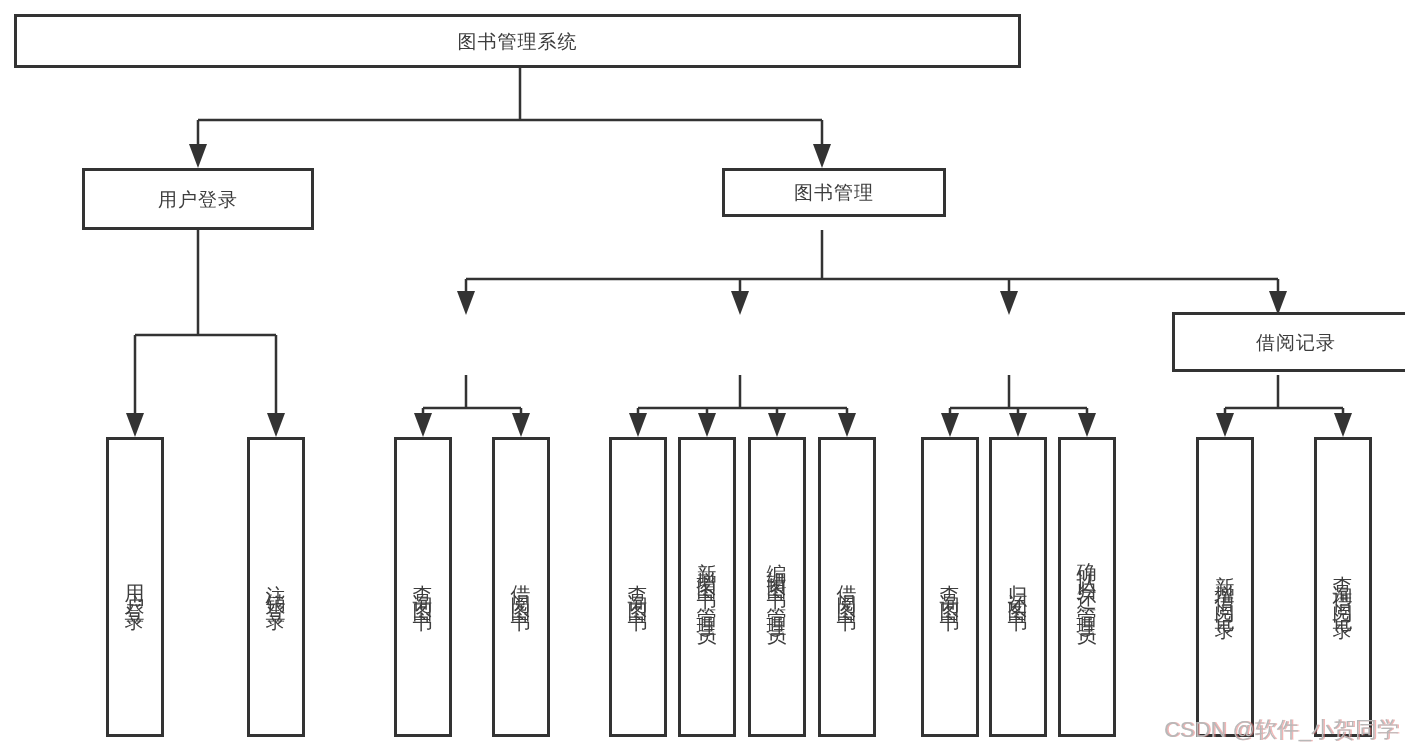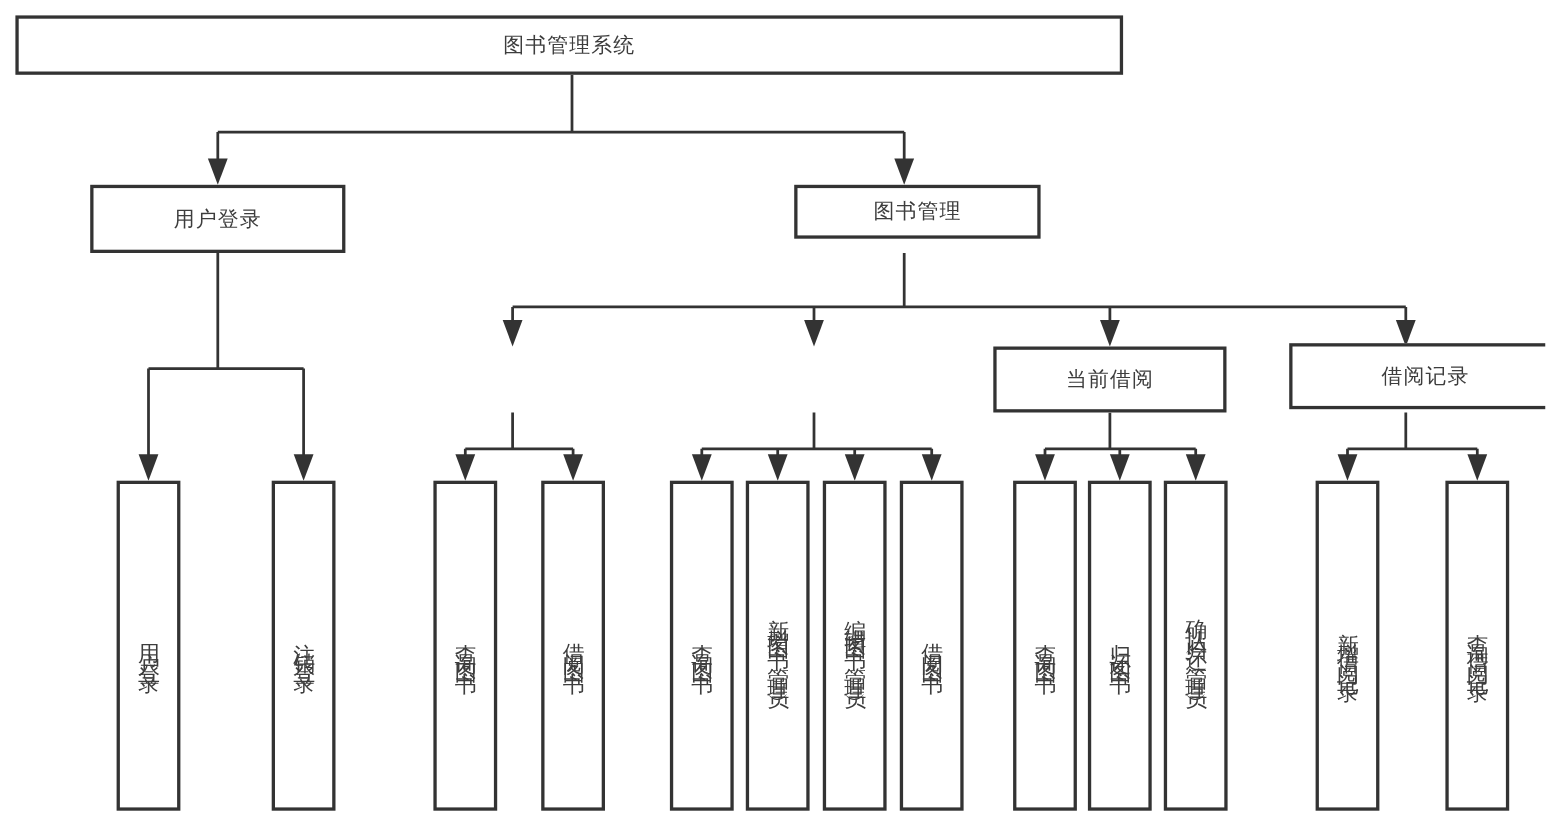--- a/index.html
+++ b/index.html
@@ -90,23 +90,20 @@
     <span class="h-label">图书管理系统</span>
   </div>
 
   <div class="box" style="left:82px;top:168px;width:232px;height:62px;">
     <span class="h-label">用户登录</span>
   </div>
   <div class="box" style="left:710px;top:168px;width:224px;height:49px;margin-left:12px;">
     <span class="h-label">图书管理</span>
   </div>
 
-  <div class="box" style="left:903px;top:315px;width:212px;height:60px;">
-    <span class="h-label">当前借阅</span>
-  </div>
   <div class="box" style="left:1172px;top:312px;width:248px;height:60px;">
     <span class="h-label">借阅记录</span>
   </div>
 
   <div class="box" style="left:106px;top:437px;width:58px;height:300px;">
     <span class="v-label">用户登录</span>
   </div>
   <div class="box" style="left:247px;top:437px;width:58px;height:300px;">
     <span class="v-label">注销登录</span>
   </div>
@@ -137,14 +134,15 @@
   <div class="box" style="left:1058px;top:437px;width:58px;height:300px;">
     <span class="v-label">确认归还（管理员）</span>
   </div>
   <div class="box" style="left:1196px;top:437px;width:58px;height:300px;">
     <span class="v-label">新增借阅记录</span>
   </div>
   <div class="box" style="left:1314px;top:437px;width:58px;height:300px;">
     <span class="v-label">查询借阅记录</span>
   </div>
 
+  <div class="watermark">CSDN @软件_小贺同学</div>
 
 </div>
 
 </body></html>

